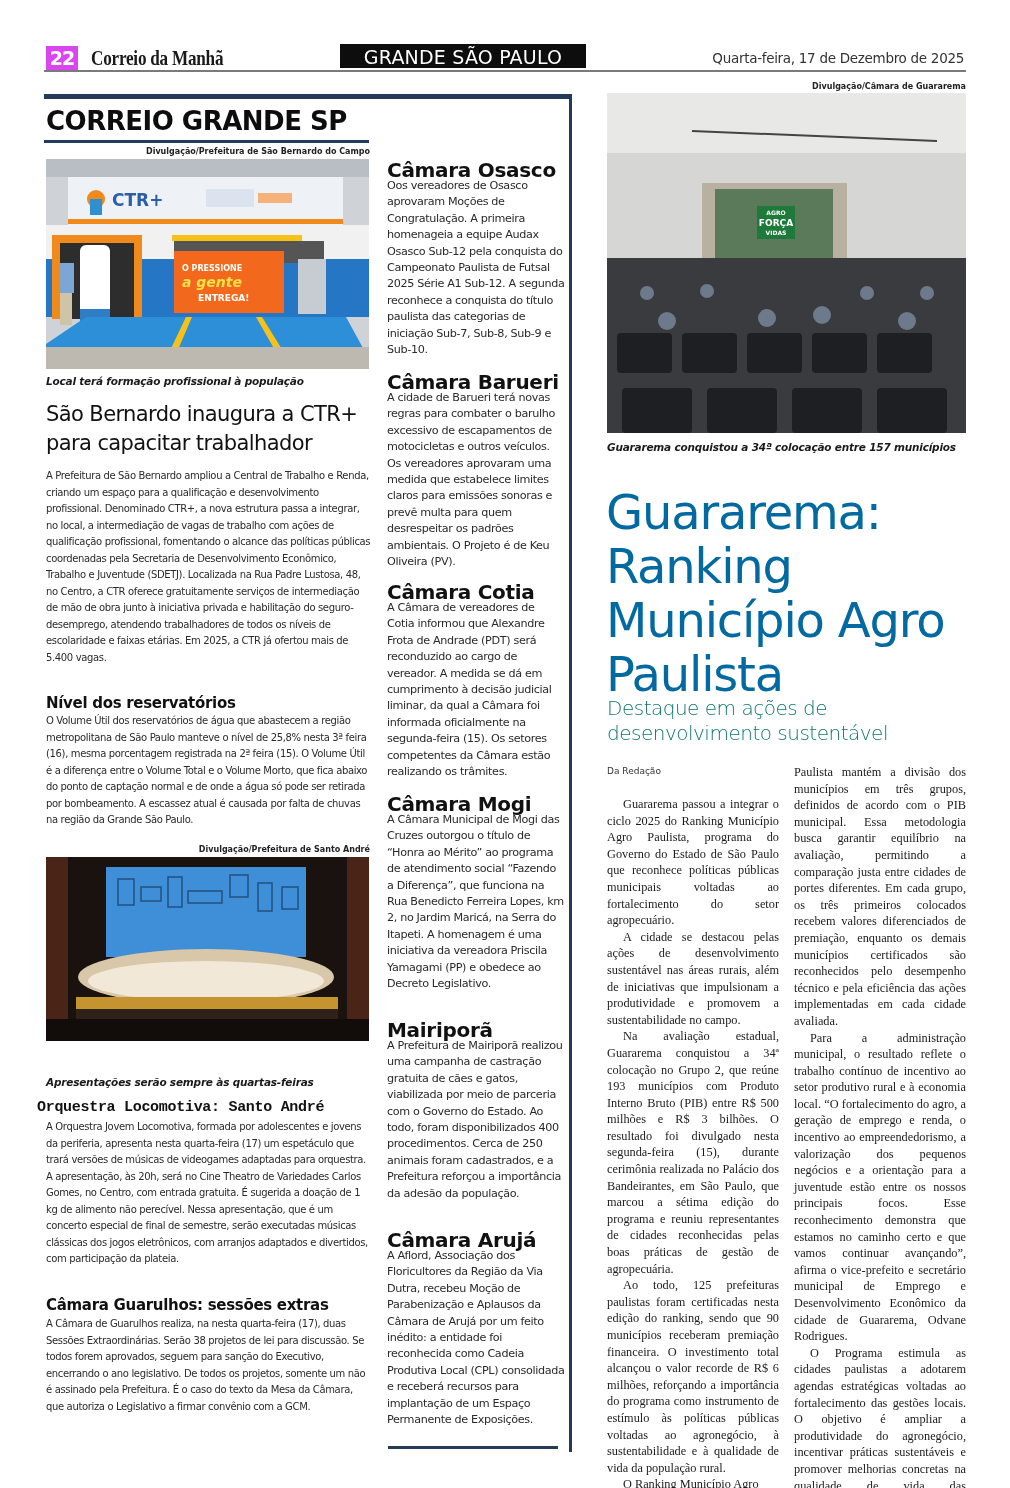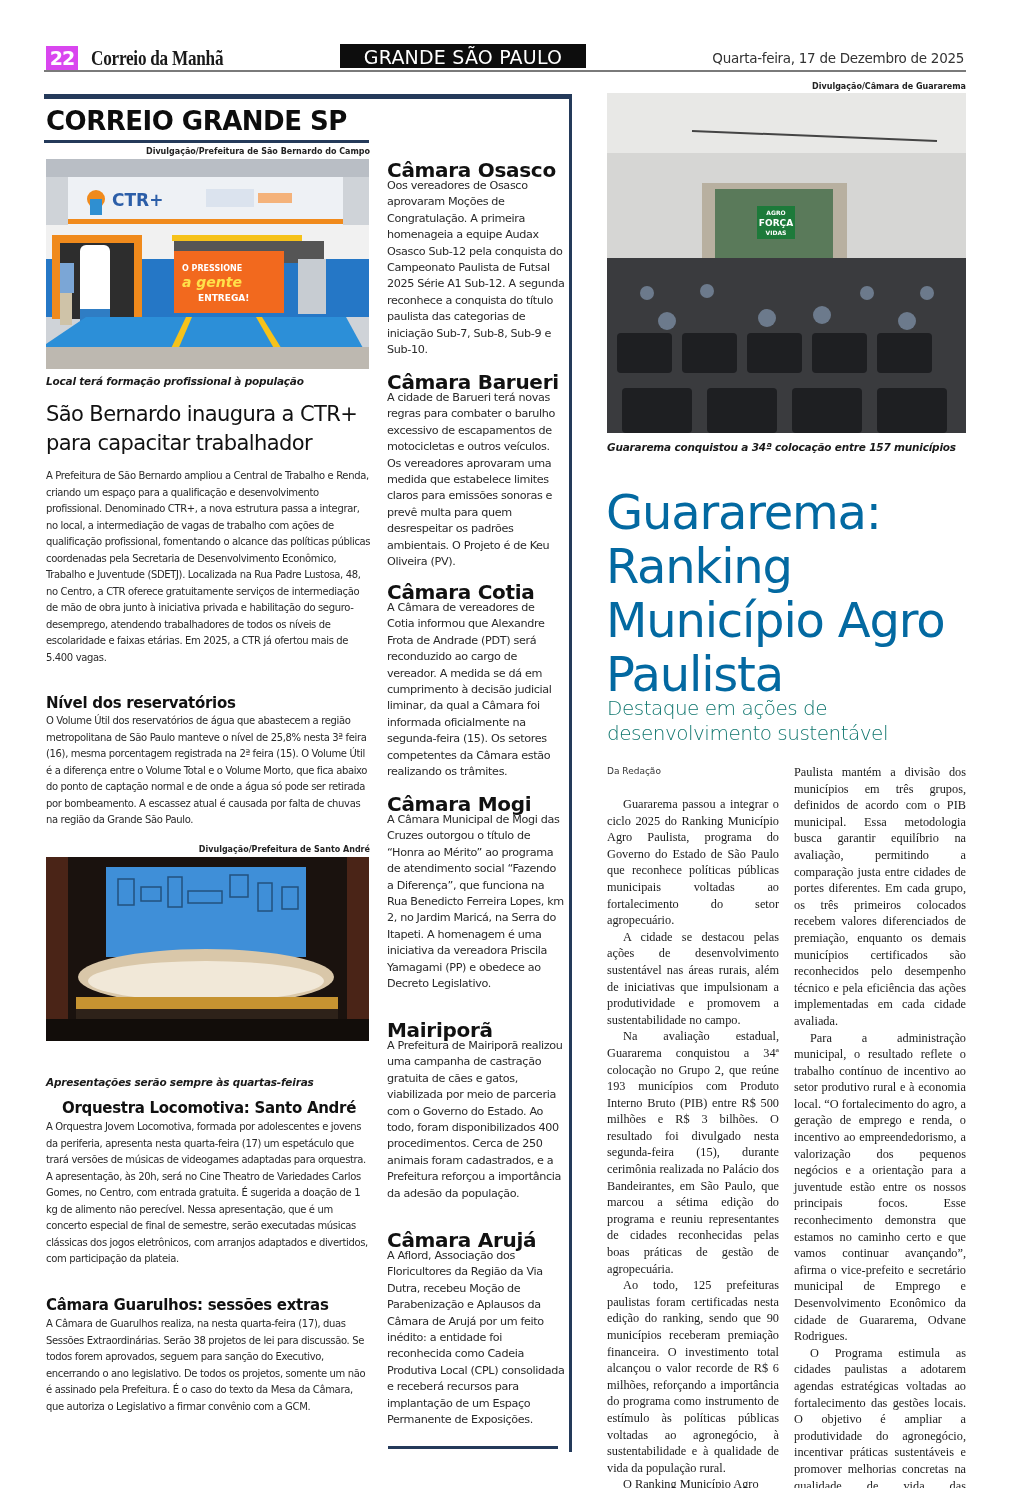--- a/index.html
+++ b/index.html
@@ -111,21 +111,21 @@
     <rect x="236" y="30" width="16" height="22" fill="none" stroke="#23527e" stroke-width="1.5"></rect>
     <ellipse cx="160" cy="120" rx="128" ry="28" fill="#d9c7a9"></ellipse>
     <ellipse cx="160" cy="124" rx="118" ry="20" fill="#f1e8d8"></ellipse>
     <rect x="30" y="140" width="262" height="12" fill="#c69331"></rect>
     <rect x="30" y="152" width="262" height="10" fill="#2e2219"></rect>
     <rect x="0" y="162" width="323" height="22" fill="#120d0a"></rect>
   </svg>
 </div>
 <div class="caption" style="left:46px; top:1076px;">Apresentações serão sempre às quartas-feiras</div>
 
-<div class="subhead" style="left:62px; top:1099px;">Orquestra Locomotiva: Santo André</div>
+<div class="subhead" style="left:37px; top:1099px;font-family:Liberation Mono, monospace;">Orquestra Locomotiva: Santo André</div>
 <div class="body-sans" style="left:46px; top:1119px; width:326px;">A Orquestra Jovem Locomotiva, formada por adolescentes e jovens da periferia, apresenta nesta quarta-feira (17) um espetáculo que trará versões de músicas de videogames adaptadas para orquestra. A apresentação, às 20h, será no Cine Theatro de Variedades Carlos Gomes, no Centro, com entrada  gratuita. É sugerida a doação de 1 kg de alimento não perecível. Nessa apresentação, que é um concerto especial de final de semestre, serão executadas músicas clássicas dos jogos eletrônicos, com arranjos adaptados e divertidos, com participação da plateia.</div>
 
 <div class="subhead" style="left:46px; top:1296px;">Câmara Guarulhos: sessões extras</div>
 <div class="body-sans" style="left:46px; top:1316px; width:326px;">A Câmara de Guarulhos realiza, na nesta quarta-feira (17), duas Sessões Extraordinárias. Serão 38 projetos de lei para discussão. Se todos forem aprovados, seguem para sanção do Executivo, encerrando o ano legislativo. De todos os projetos, somente um não é assinado pela Prefeitura.  É o caso do texto da Mesa da Câmara, que autoriza o Legislativo a firmar convênio com a GCM.</div>
 
 <div class="col2">
   <div class="subhead" style="left:387px; top:158px;">Câmara Osasco</div>
   <div class="body-sans" style="left:387px; top:178px;">Oos vereadores de Osasco aprovaram Moções de Congratulação. A primeira homenageia a equipe Audax Osasco Sub-12 pela conquista do Campeonato Paulista de Futsal 2025 Série A1 Sub-12. A segunda reconhece a conquista do título paulista das categorias de iniciação Sub-7, Sub-8, Sub-9 e Sub-10.</div>
 
   <div class="subhead" style="left:387px; top:370px;">Câmara Barueri</div>

